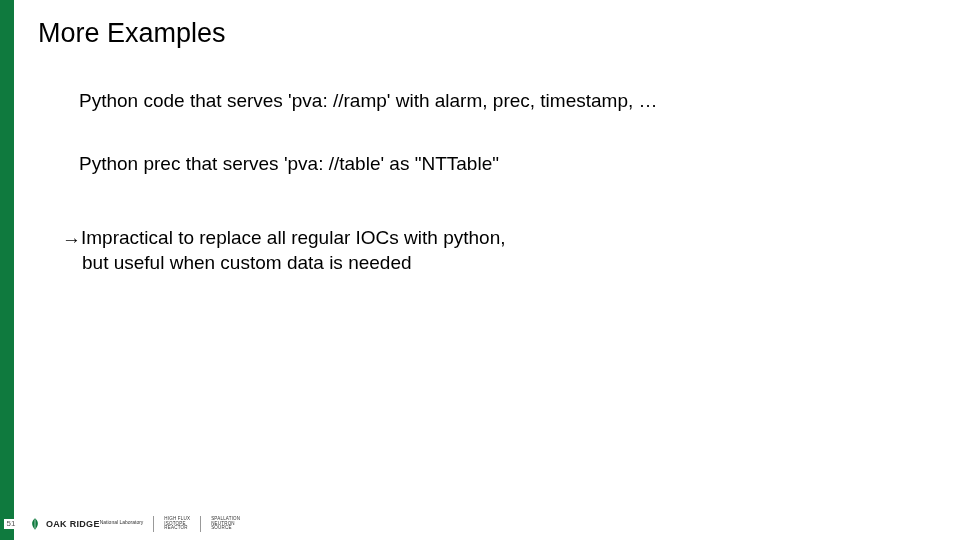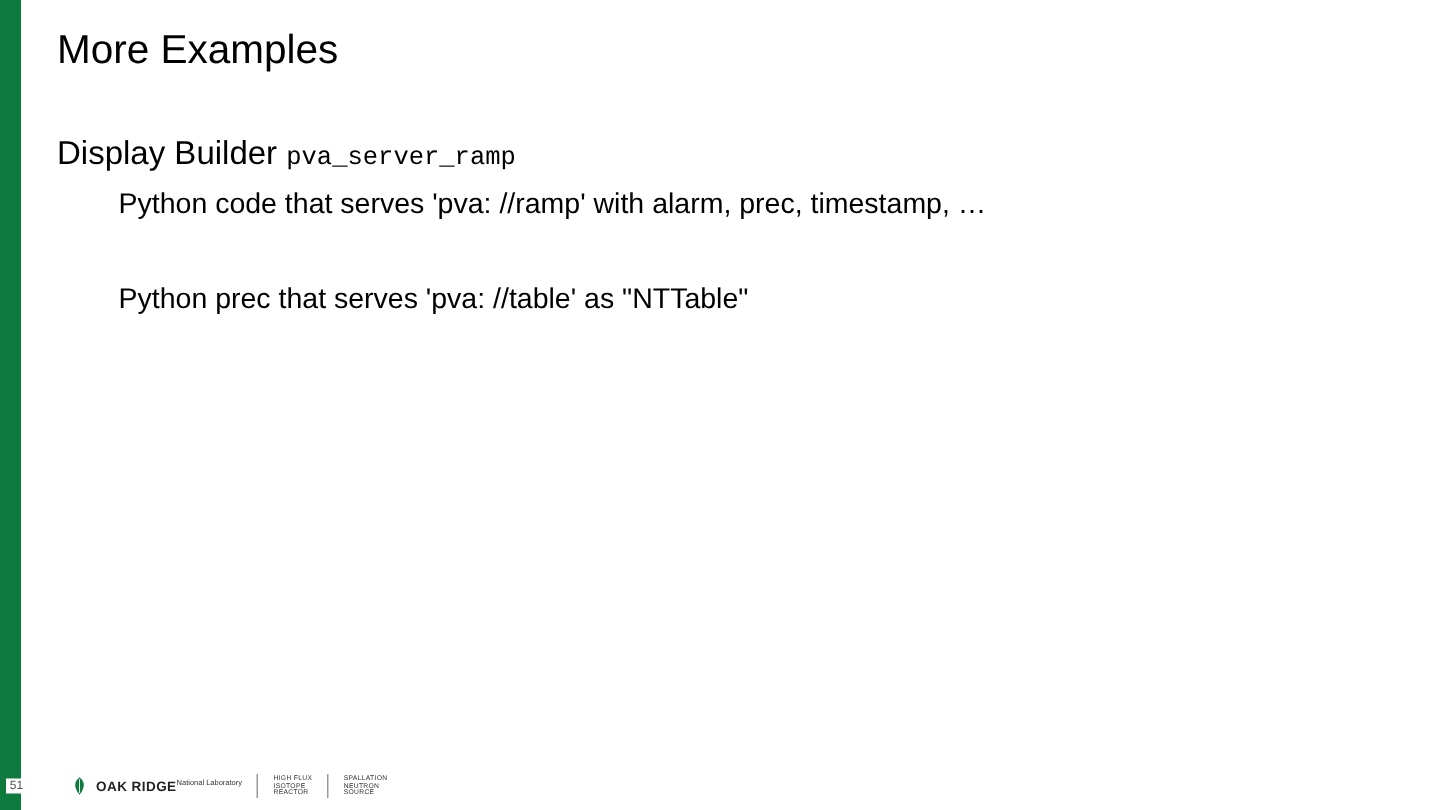--- a/index.html
+++ b/index.html
@@ -62,21 +62,20 @@
   .note .cont {
     margin-left: 20px;
   }
   .footer {
     position: absolute;
     left: 0;
     bottom: 8px;
     width: 100%;
     display: flex;
     align-items: center;
-    gap: 18px;
   }
   .footer .pagenum {
     font-size: 8px;
     color: #555;
     margin-left: 4px;
     margin-right: 10px;
     width: 14px;
     text-align: center;
     background: #fff;
     line-height: 10px;
@@ -127,27 +126,28 @@
 </style>
 </head>
 <body>
 
 <div class="left-bar"></div>
 
 <div class="content">
 
   <div class="title">More Examples</div>
 
-  <div class="subhead">
-    <span>Display Builder </span><span class="mono">pva_server_ramp</span>
-  </div>
   <div class="body-text">Python code that serves 'pva: //ramp' with alarm, prec, timestamp, …</div>
 
   <div class="body-text">Python prec that serves 'pva: //table' as "NTTable"</div>
 
+  <div class="note">
+    <span class="arrow">→</span><span>Impractical to replace all regular IOCs with python,</span><br>
+    <span class="cont">but useful when custom data is needed</span>
+  </div>
 
 </div>
 
 <div class="footer">
   <div class="pagenum">51</div>
   <div class="logo-group">
     <div class="oak-logo">
       <svg class="leaf-icon" viewBox="0 0 24 24">
         <path d="M12 2 C7 6 4 12 12 22 C20 12 17 6 12 2 Z" fill="#0f7a3e"></path>
         <path d="M12 4 L12 20" stroke="#fff" stroke-width="1"></path>

